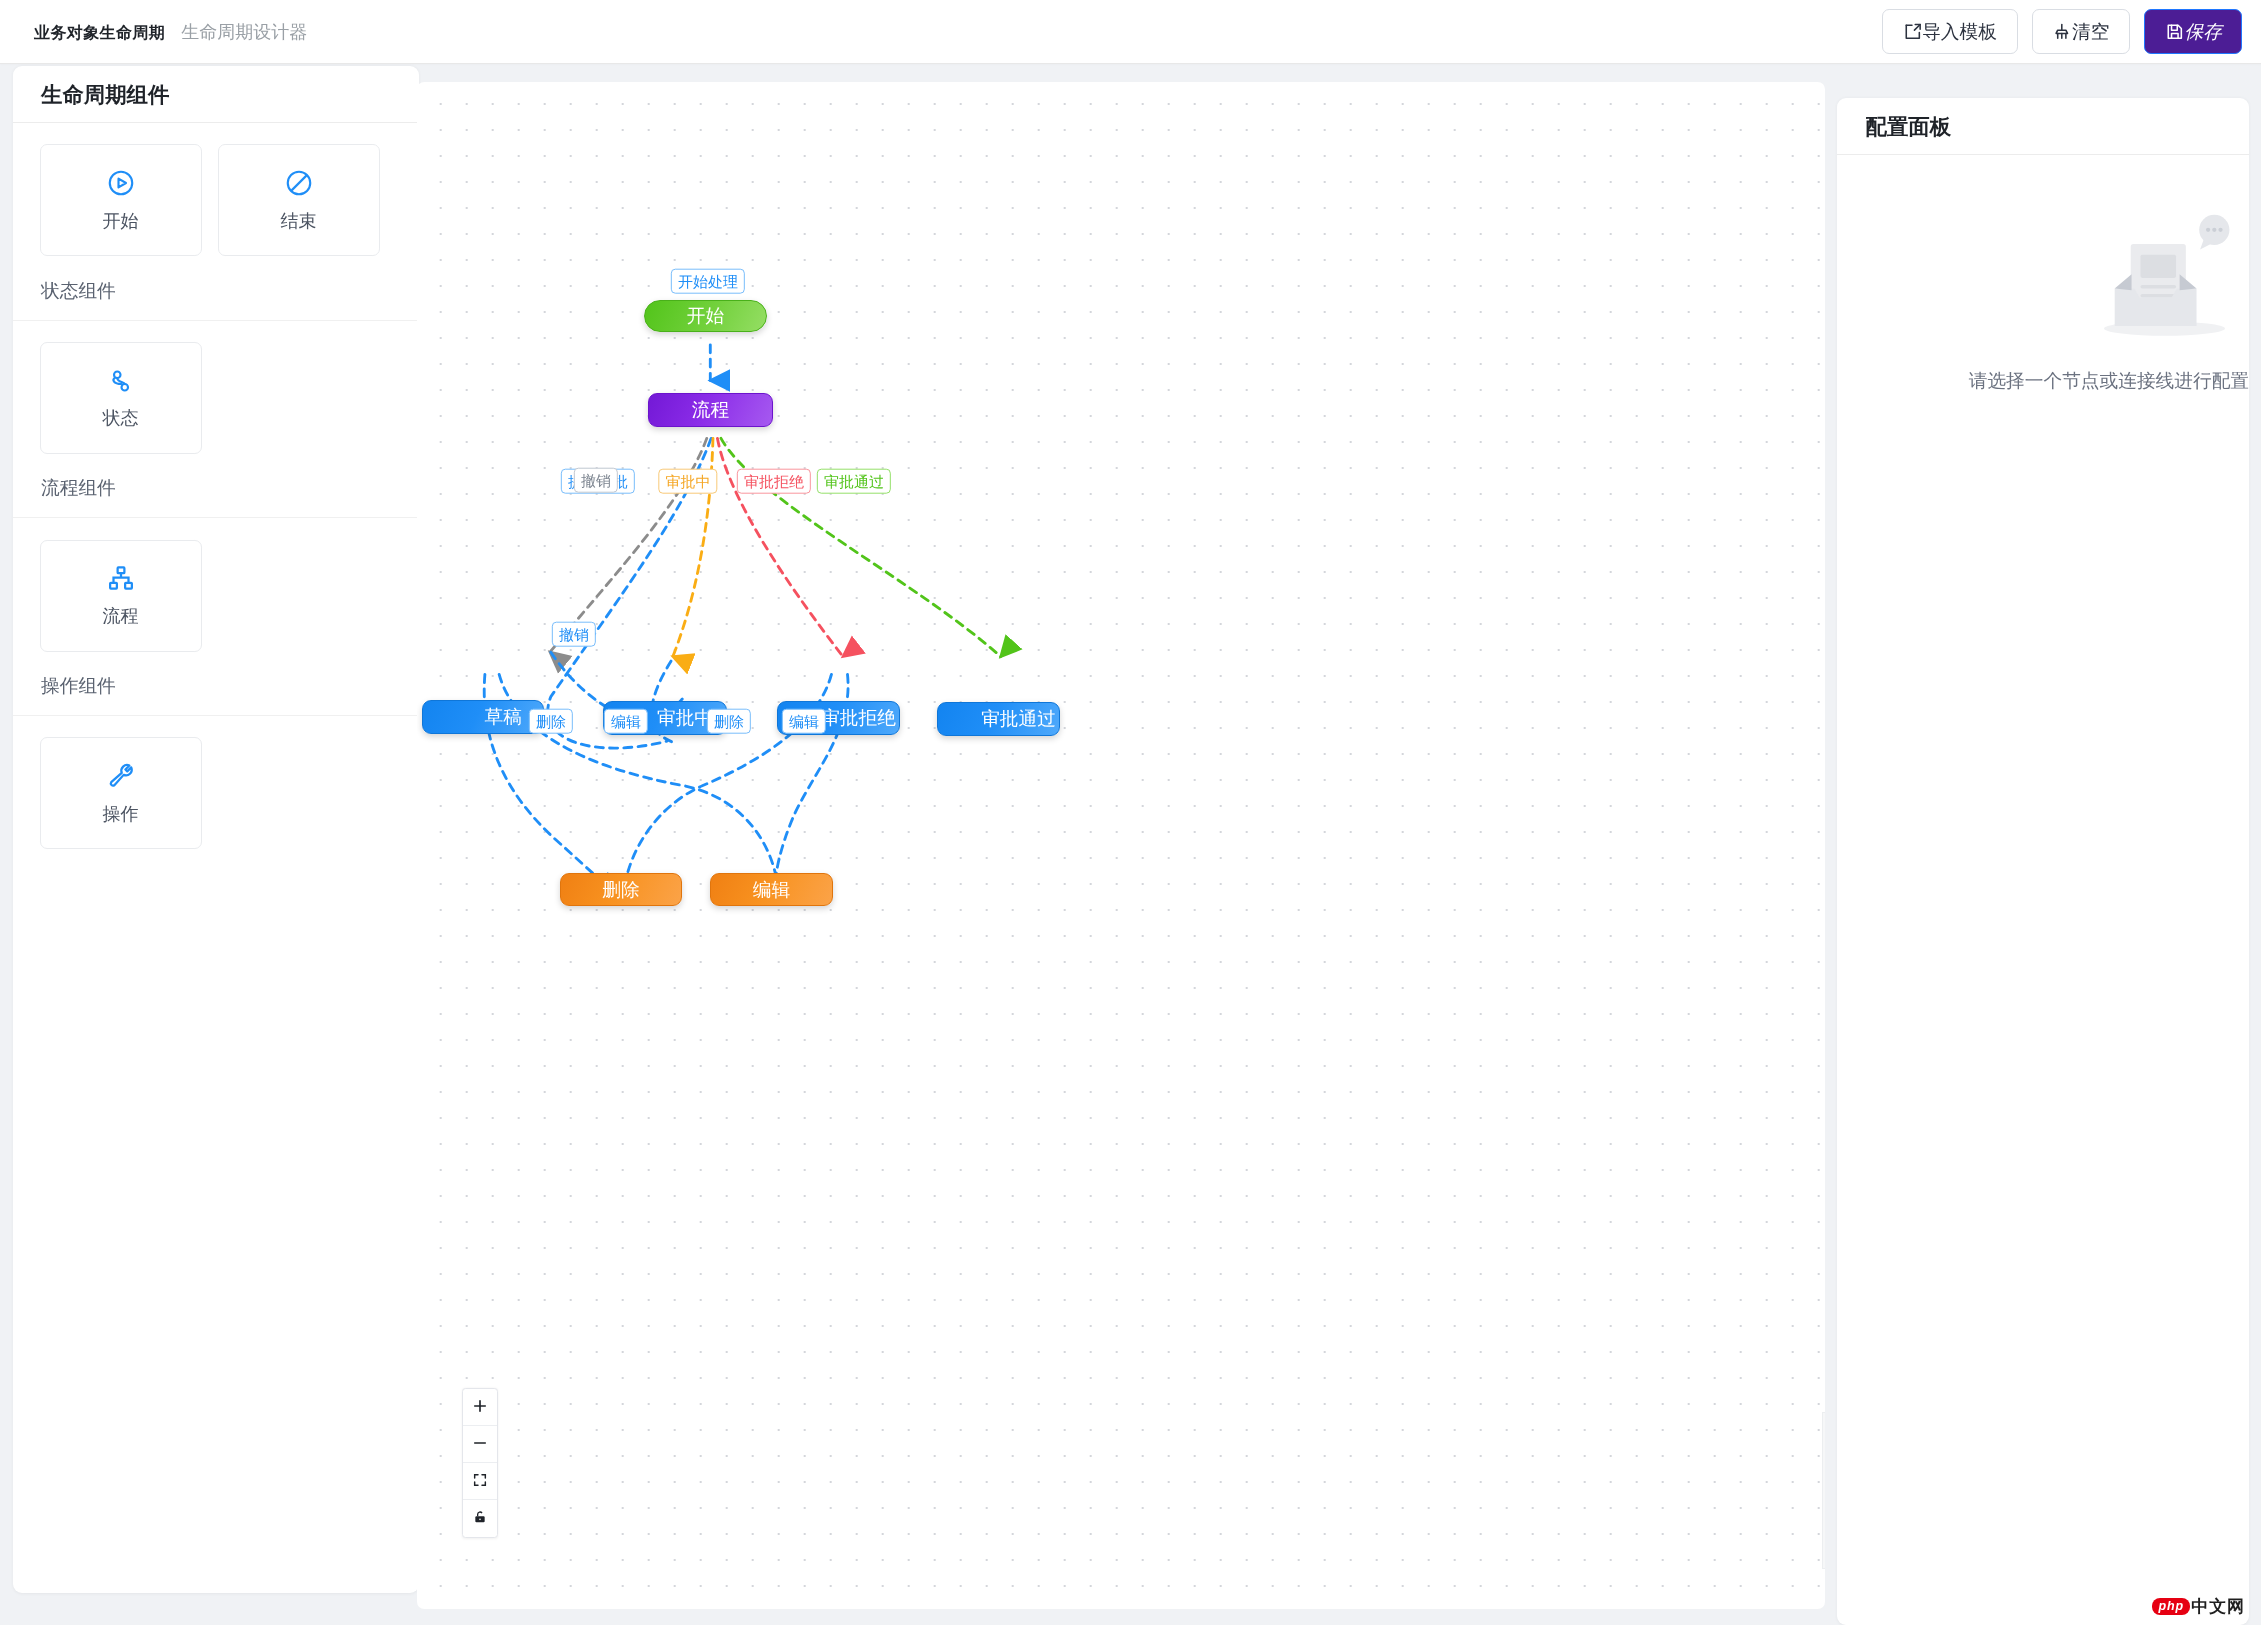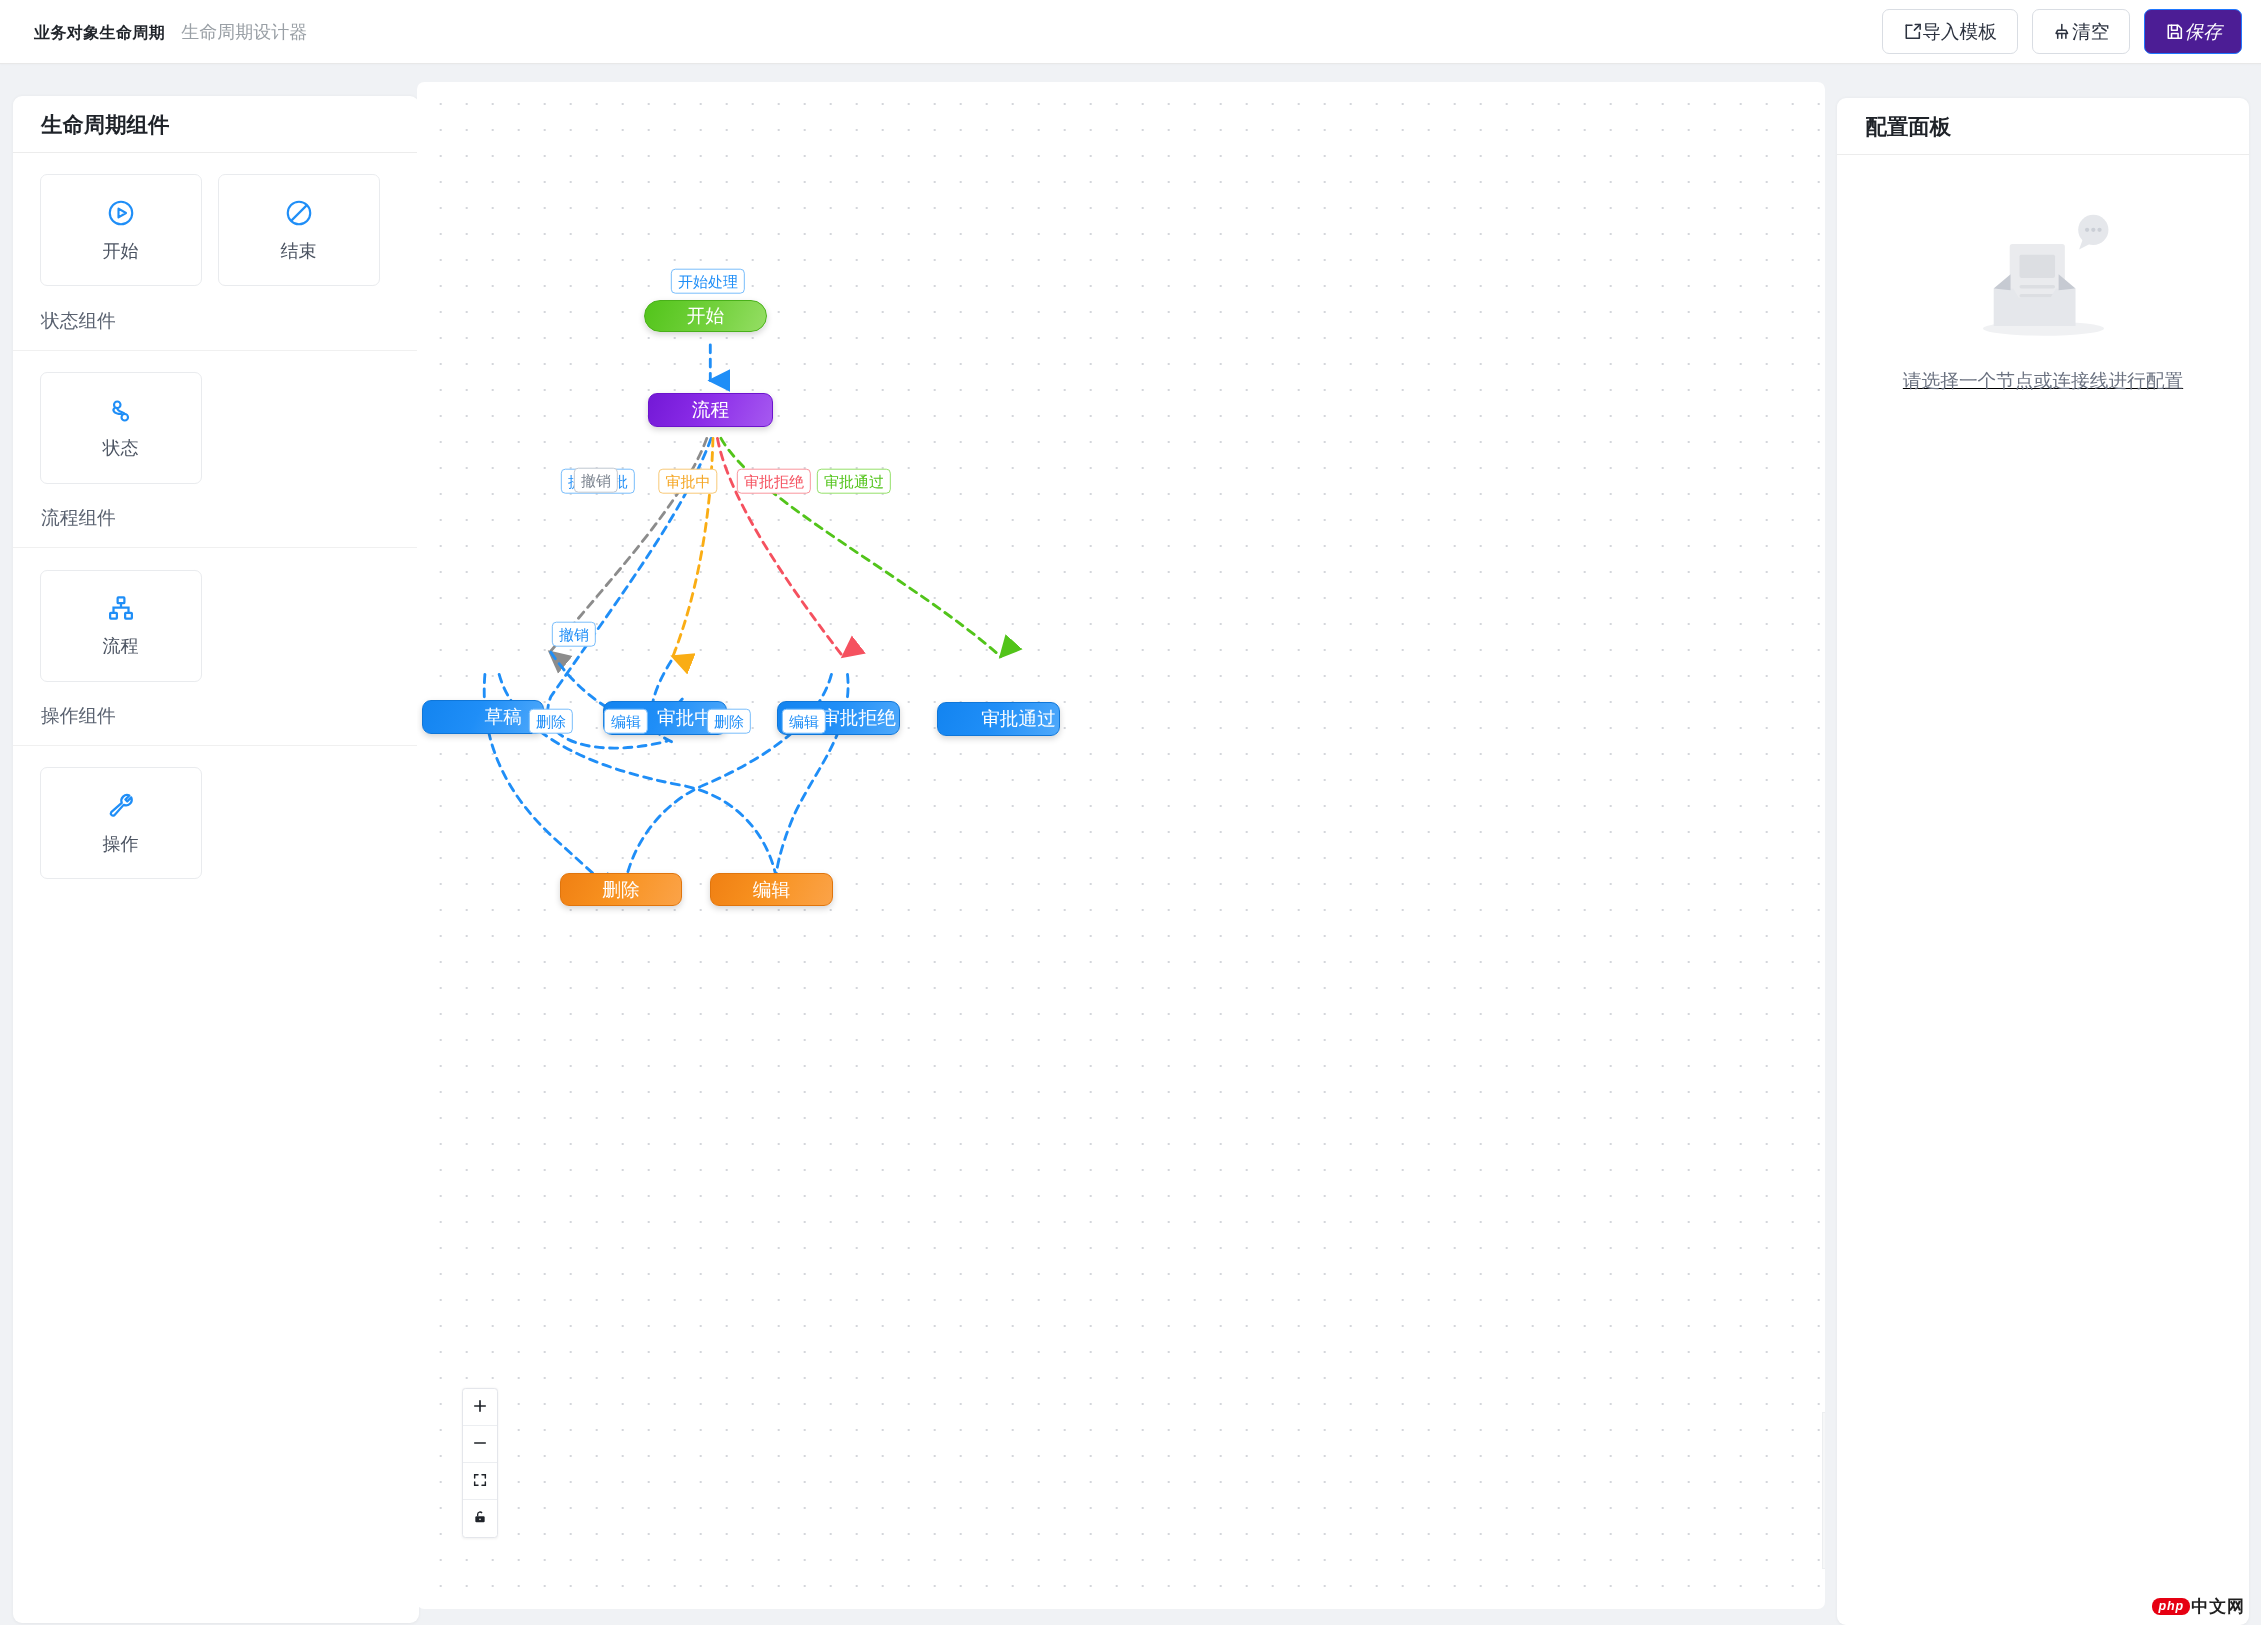--- a/index.html
+++ b/index.html
@@ -28,21 +28,21 @@
     display: inline-flex; align-items: center; 
     font-size: 18.7px; border-radius: 7.1px; cursor: pointer;
     background: #ffffff; color: #2d3340;
     border: 0.9px solid #d9dde3;
   }
   .btn-primary { background: #4c1d95; color: #ffffff; border-color: #1f77ff; font-style: italic; }
   .btn svg { display: block; }
 
   
   .palette {
-    position: absolute; left: 12.5px; top: 96px;
+    position: absolute; left: 12.5px; top: 66px;
     width: 406px; height: 1527px;
     background: #ffffff; border-radius: 9px;
     box-shadow: 0 0.9px 3.6px rgba(0,0,0,.05);
     overflow: hidden;
   }
   .panel-head {
     height: 57px; display: flex; align-items: center;
     padding: 0 28.5px; font-size: 21.4px; font-weight: 700; color: #1f2329;
     border-bottom: 0.9px solid #ececec;
   }
@@ -139,23 +139,22 @@
   
   .config {
     position: absolute; left: 1837px; top: 82px;
     width: 412px; height: 1527px;
     background: #ffffff; border-radius: 9px;
     box-shadow: 0 0.9px 3.6px rgba(0,0,0,.05);
     overflow: hidden;
     margin-top: 16px;
   }
   .empty-wrap {
-    display: flex; flex-direction: column; align-items: center;
+    display: flex; flex-direction: column; align-items: flex-end;
     margin-top: 55px;
-    text-decoration: underline;
   }
   .empty-text { margin-top: 21.4px; font-size: 18.7px; color: #6b7280; }
 
   .watermark {
     position: absolute; right: 16px; bottom: 7.1px;
     display: flex; align-items: center; gap: 1px;
     font-size: 17px; font-weight: 700; color: #1f1f1f; letter-spacing: 0.9px;
   }
   .wm-badge {
     display: inline-flex; align-items: center; justify-content: center;

